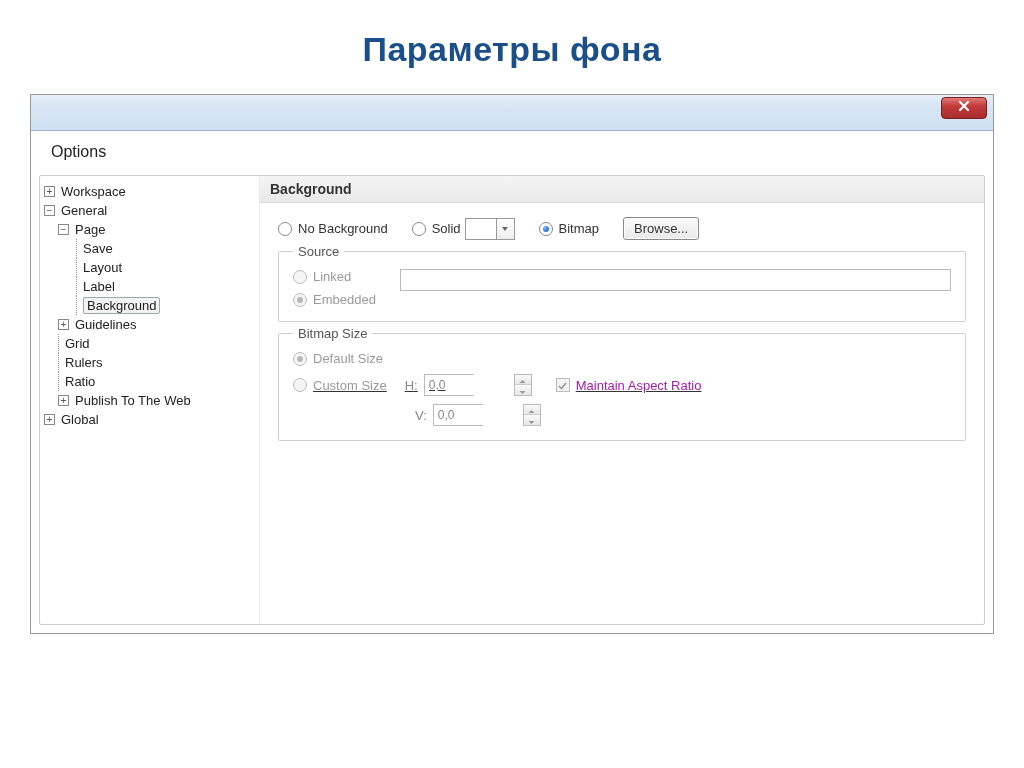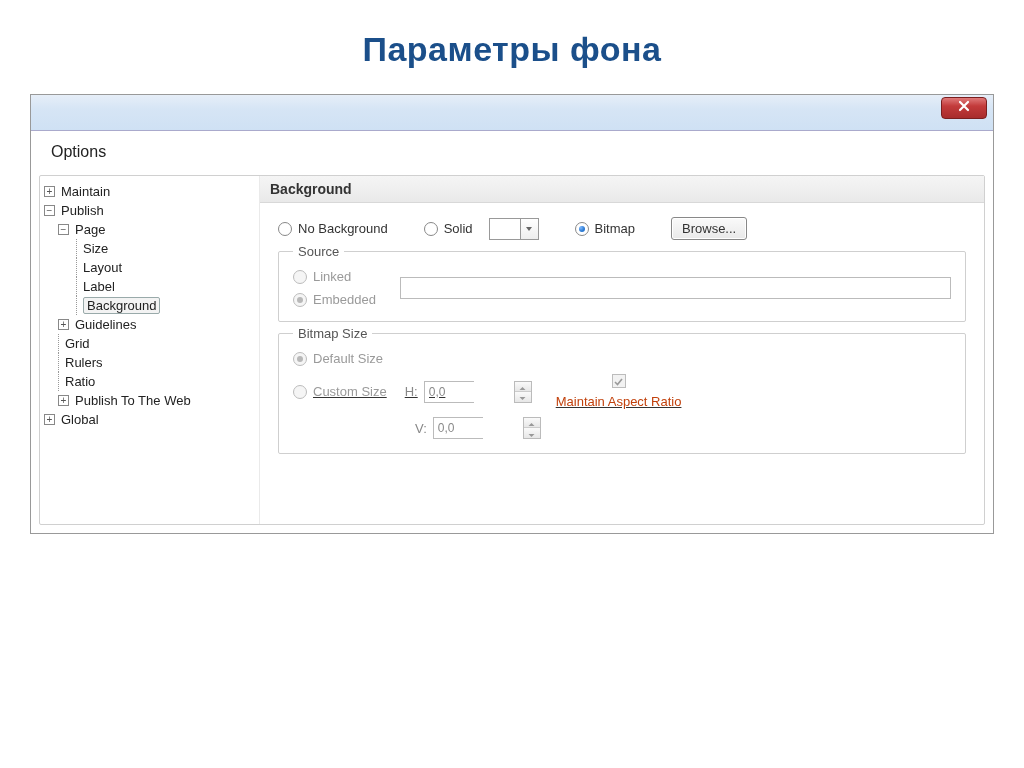--- a/index.html
+++ b/index.html
@@ -14,21 +14,21 @@
     text-align: center;
     font-size: 34px;
     font-weight: 700;
     color: #1b4f8a;
     letter-spacing: 0.5px;
     margin: 30px 0 25px 0;
   }
   .screenshot-frame {
     margin: 0 30px;
     border: 1px solid #999;
-    height: 440px;
+    height: 540px;
     position: relative;
     overflow: hidden;
   }
   
   .titlebar {
     height: 36px;
     background: linear-gradient(#e6eef8, #d6e5f5 40%, #cfe1f4);
     border-bottom: 1px solid #aac;
     display:flex;
     align-items:flex-start;
@@ -105,21 +105,21 @@
   .panel-header {
     background:linear-gradient(#f5f5f5,#e9e9e9);
     border-bottom:1px solid #d8d8d8;
     padding:5px 10px;
     font-weight:700;
     font-size:14px;
     color:#333;
   }
   .panel-body { padding:14px 18px 10px 18px; font-size:13px; color:#333; }
 
-  .radio-row { display:flex; align-items:center; gap:36px; }
+  .radio-row { display:flex; align-items:center; gap:24px; }
   .radio { display:flex; align-items:center; gap:6px; }
   .radio .dot {
     width:14px; height:14px; border:1px solid #888; border-radius:50%;
     display:flex; align-items:center; justify-content:center; background:#fff;
   }
   .radio .dot.checked::after{
     content:""; width:6px; height:6px; border-radius:50%;
     background: radial-gradient(circle at 30% 30%, #7db8ff, #2a78d0 60%);
   }
   .swatch {
@@ -172,21 +172,21 @@
   }
   .spin-btns div:first-child{ border-bottom:1px solid #ccc;}
   .spin-btns svg{width:7px; height:5px;}
 
   .checkbox{ display:flex; align-items:center; gap:6px; }
   .checkbox .box{
     width:14px; height:14px; border:1px solid #888; background:#fff;
     display:flex; align-items:center; justify-content:center;
   }
   .checkbox .box.checked svg{width:11px; height:11px;}
-  .checkbox.disabled{ color:#c2410c;flex-direction:column;}
+  .checkbox.disabled{ color:#a21caf;}
   .checkbox.disabled .box{ border-color:#bcbcbc; background:#f2f2f2;}
   .checkbox.disabled .box.checked svg path{ stroke:#9a9a9a; }
 </style>
 </head>
 <body>
 
 <div class="slide-title">Параметры фона</div>
 
 <div class="screenshot-frame">
   <div class="titlebar">
@@ -199,35 +199,35 @@
     </div>
   </div>
 
   <div class="win-title">Options</div>
 
   <div class="client">
 
     <div class="tree">
       <div class="tree-item">
         <span class="exp">+</span>
-        <span class="lbl">Maintain</span>
+        <span class="lbl">Workspace</span>
       </div>
       <div class="tree-item">
         <span class="exp">−</span>
-        <span class="lbl">Publish</span>
+        <span class="lbl">General</span>
       </div>
       <div class="tree-item">
         <span class="spacer" style="width:14px"></span>
         <span class="exp">−</span>
         <span class="lbl">Page</span>
       </div>
       <div class="tree-item">
         <span class="spacer" style="width:32px"></span>
           <span class="dots"></span>
-        <span class="lbl">Size</span>
+        <span class="lbl">Save</span>
       </div>
       <div class="tree-item">
         <span class="spacer" style="width:32px"></span>
           <span class="dots"></span>
         <span class="lbl">Layout</span>
       </div>
       <div class="tree-item">
         <span class="spacer" style="width:32px"></span>
           <span class="dots"></span>
         <span class="lbl">Label</span>
@@ -293,21 +293,21 @@
           </div>
           <div class="radio">
             <span class="dot checked"></span>
             <span>Bitmap</span>
           </div>
           <div class="browse-btn">Browse...</div>
         </div>
 
         <fieldset>
           <legend>Source</legend>
-          <div style="display:flex; align-items:center; gap:24px;">
+          <div style="display:flex; gap:24px;">
             <div style="display:flex; flex-direction:column; gap:8px;">
               <div class="radio disabled">
                 <span class="dot"></span>
                 <span>Linked</span>
               </div>
               <div class="radio disabled">
                 <span class="dot checked"></span>
                 <span>Embedded</span>
               </div>
             </div>

